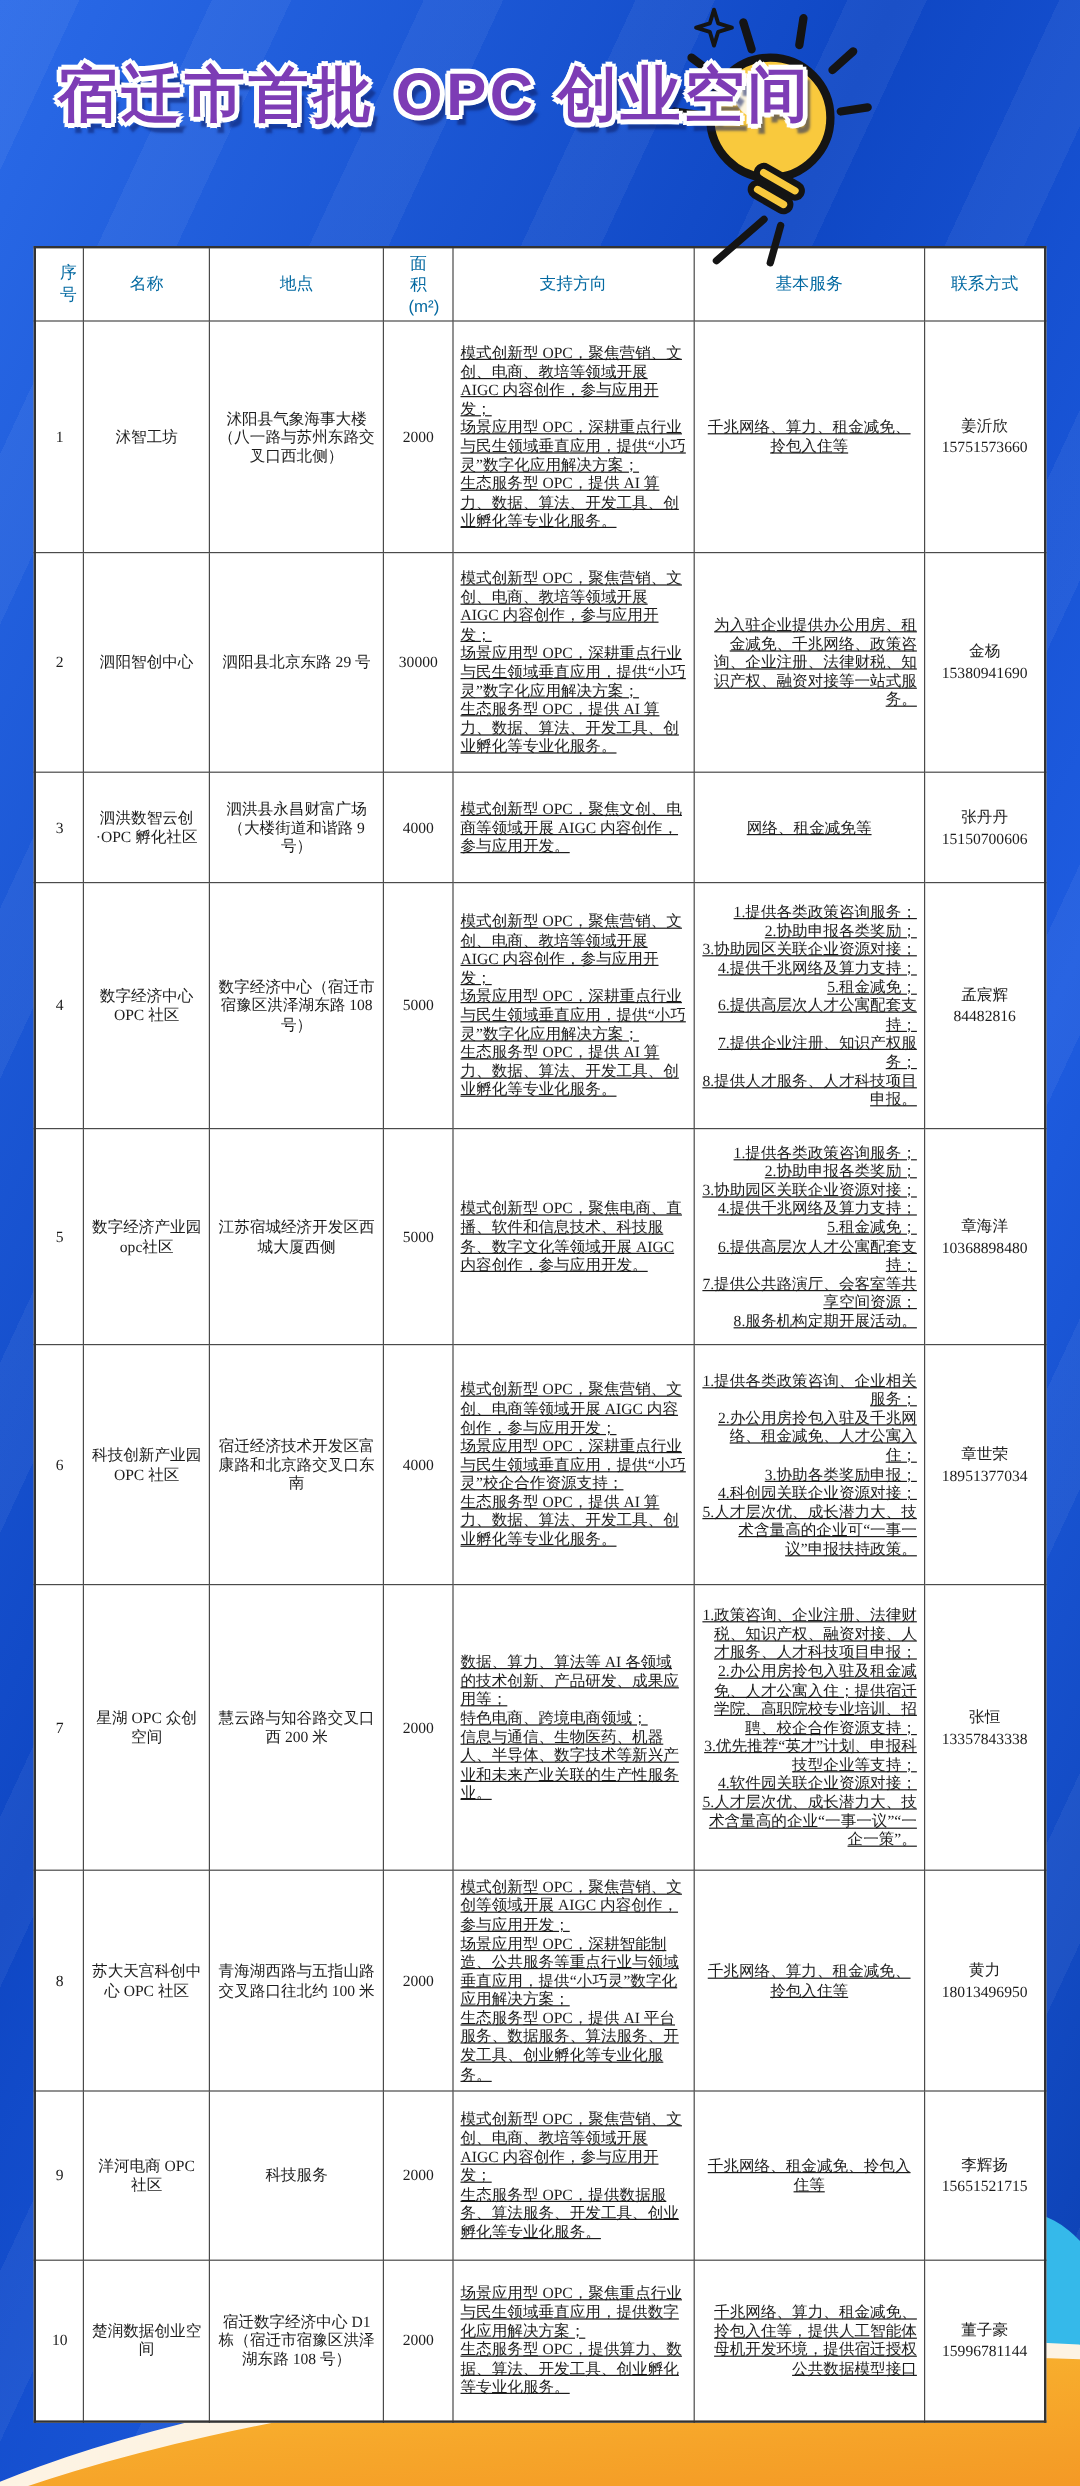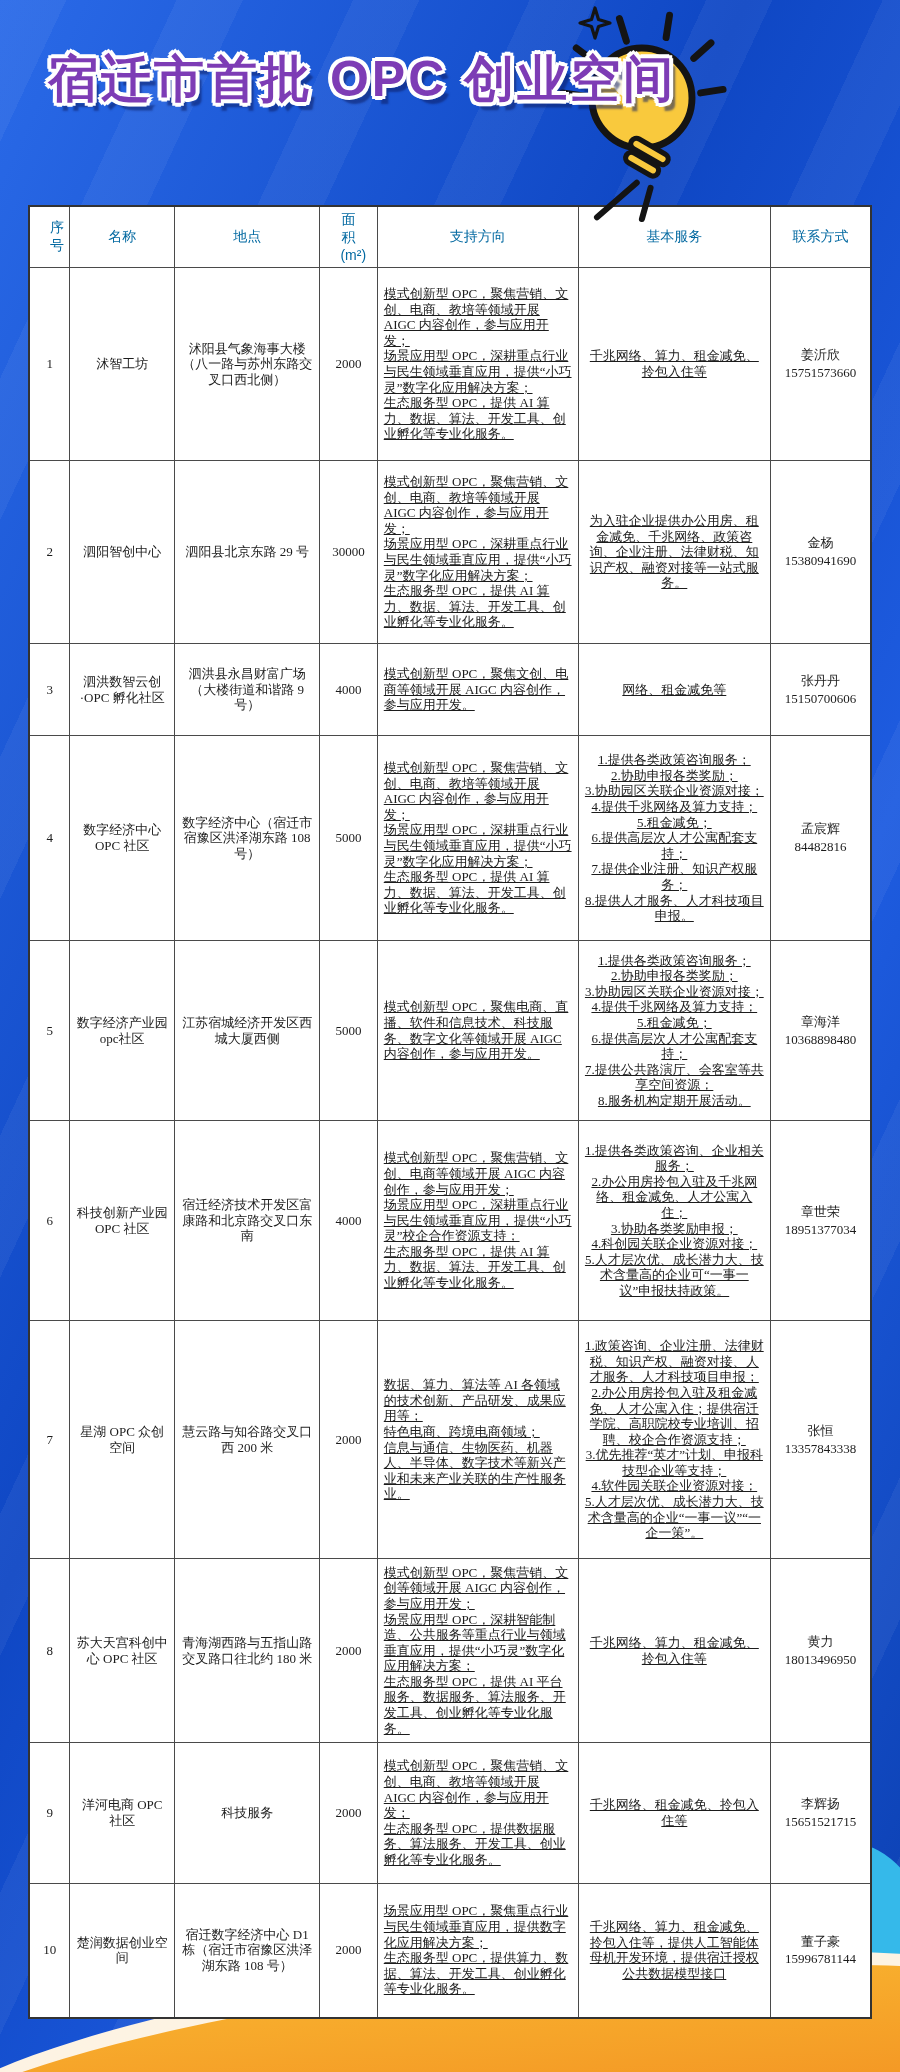--- a/index.html
+++ b/index.html
@@ -39,21 +39,21 @@
     padding:4px 20px;font-family:"Liberation Sans",sans-serif;
   }
   td{
     font-size:13px;color:#1c1c1c;line-height:1.2;
     font-family:"Liberation Serif","DejaVu Serif",serif;
     padding:3px 4px;
   }
   td.c{text-align:center;}
   td.pre{white-space:pre-line;text-decoration:underline;}
   td.support{text-align:left;padding:3px 6px;}
-  td.autoalign{text-align:center;padding:3px 6px;}
+  td.autoalign{text-align:right;padding:3px 6px;}
   td.autoalign.center{text-align:center;}
   .contact{text-align:center;}
   .contact span{display:block;line-height:1.35;}
   thead tr{height:27px;}
   tbody tr:nth-child(1){height:193px;}
   tbody tr:nth-child(2){height:183px;}
   tbody tr:nth-child(3){height:92px;}
   tbody tr:nth-child(4){height:205px;}
   tbody tr:nth-child(5){height:180px;}
   tbody tr:nth-child(6){height:200px;}
@@ -248,21 +248,21 @@
 4.软件园关联企业资源对接；
 5.人才层次优、成长潜力大、技术含量高的企业“一事一议”“一企一策”。</td>
           <td class="contact">
             <span>张恒</span>
             <span>13357843338</span>
           </td>
         </tr>
         <tr>
           <td class="c">8</td>
           <td class="c">苏大天宫科创中心 OPC 社区</td>
-          <td class="c">青海湖西路与五指山路交叉路口往北约 180 米</td>
+          <td class="c">青海湖西路与五指山路交叉路口往北约 100 米</td>
           <td class="c">2000</td>
           <td class="pre support">模式创新型 OPC，聚焦营销、文创等领域开展 AIGC 内容创作，参与应用开发；
 场景应用型 OPC，深耕智能制造、公共服务等重点行业与领域垂直应用，提供“小巧灵”数字化应用解决方案；
 生态服务型 OPC，提供 AI 平台服务、数据服务、算法服务、开发工具、创业孵化等专业化服务。</td>
           <td class="pre autoalign center">千兆网络、算力、租金减免、拎包入住等</td>
           <td class="contact">
             <span>黄力</span>
             <span>18013496950</span>
           </td>
         </tr>

